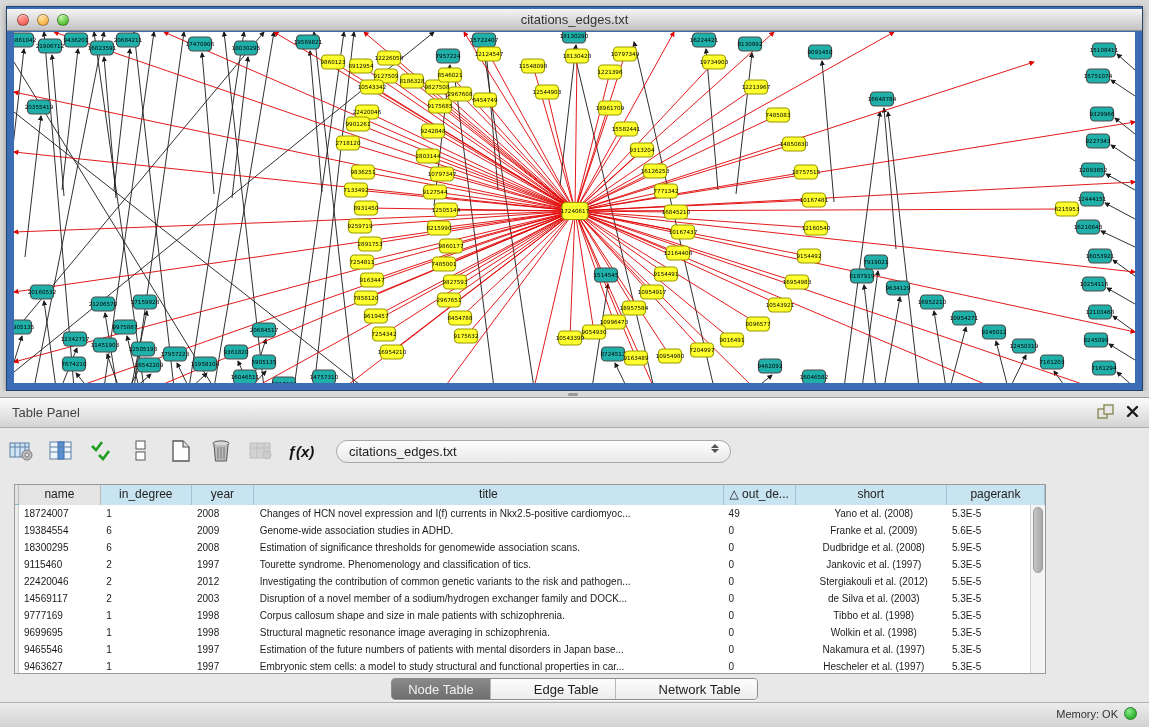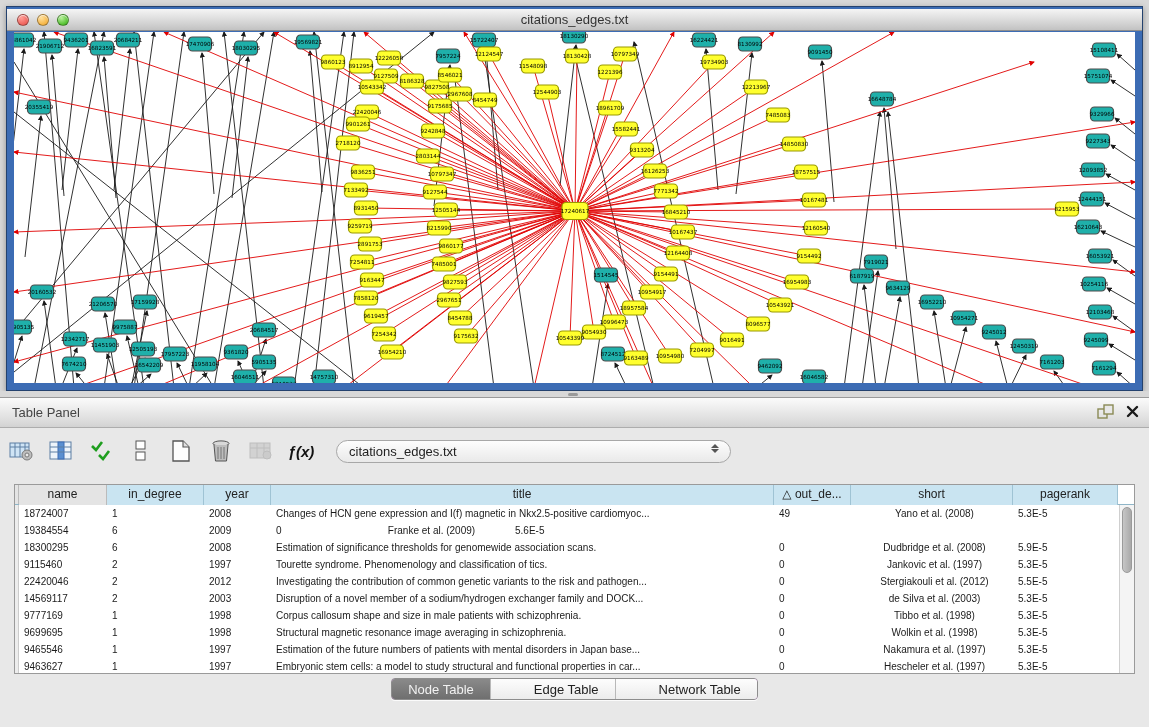--- a/index.html
+++ b/index.html
@@ -36,21 +36,21 @@
   .tb-icon.disabled { opacity:.45; }
   .fx-label { font-size:15px; font-style:italic; font-weight:bold; color:#111; }
   .table-select { position:relative; margin-left:8px; width:395px; height:23px;
     background:linear-gradient(#fdfdfd,#e9e9e9); border:1px solid #a7a7a7; border-radius:12px;
     font-size:13px; color:#222; line-height:21px; padding-left:12px; }
   .table-select .arrows { position:absolute; right:10px; top:3px; width:9px; display:flex; flex-direction:column; gap:1px; }
   .table-select .arrows span { display:block; width:0; height:0; border-left:4px solid transparent; border-right:4px solid transparent; }
   .arrow-up { border-bottom:4px solid #555; }
   .arrow-down { border-top:4px solid #555; }
 
-  .table-wrap { position:absolute; left:14px; top:86px; width:1121px; height:190px;
+  .table-wrap { position:absolute; left:14px; top:86px; width:1032px; height:190px;
     background:#fff; border:1px solid #9a9a9a; overflow:hidden; }
   .thead { display:flex; height:20px; border-bottom:1px solid #8fb6c8; }
   .th { height:20px; font-size:12px; color:#222; text-align:center; line-height:19px;
     background:#c9e4f1; border-right:1px solid #9fc3d4; overflow:hidden; white-space:nowrap; }
   .th.grey { background:#e4e4e4; border-right:1px solid #bbb; }
   .gutter-h { width:4px; background:#e4e4e4; border-right:1px solid #bbb; }
   .trow { display:flex; height:17px; font-size:10px; color:#1a1a1a; }
   .td { line-height:17px; padding-left:5px; overflow:hidden; white-space:nowrap; border-right:0; }
   .gutter-c { width:4px; background:#ededed; border-right:1px solid #ccc; flex:none; }
   .c0{width:88px;} .c1{width:97px;} .c2{width:67px;} .c3{width:503px;} .c4{width:77px;}
@@ -897,30 +897,31 @@
         <span class="th c4">△ out_de...</span>
         <span class="th c5">short</span>
         <span class="th c6">pagerank</span>
       </div>
     <div id="table-body">
         <div class="trow">
           <span class="gutter-c"></span>
           <span class="td c0">18724007</span>
           <span class="td c1">1</span>
           <span class="td c2">2008</span>
-          <span class="td c3">Changes of HCN gene expression and I(f) magnetic in Nkx2.5-positive cardiomyoc...</span>
+          <span class="td c3">Changes of HCN novel expression and I(f) currents in Nkx2.5-positive cardiomyoc...</span>
           <span class="td c4">49</span>
           <span class="td c5">Yano et al. (2008)</span>
           <span class="td c6">5.3E-5</span>
         </div>
         <div class="trow">
           <span class="gutter-c"></span>
           <span class="td c0">19384554</span>
           <span class="td c1">6</span>
           <span class="td c2">2009</span>
+          <span class="td c3">Genome-wide association studies in ADHD.</span>
           <span class="td c4">0</span>
           <span class="td c5">Franke et al. (2009)</span>
           <span class="td c6">5.6E-5</span>
         </div>
         <div class="trow">
           <span class="gutter-c"></span>
           <span class="td c0">18300295</span>
           <span class="td c1">6</span>
           <span class="td c2">2008</span>
           <span class="td c3">Estimation of significance thresholds for genomewide association scans.</span>
@@ -1005,13 +1006,19 @@
   </div>
 
   <div class="tabs-row">
     <div class="seg-control">
       <span class="seg active">Node Table</span>
       <span class="seg">Edge Table</span>
       <span class="seg">Network Table</span>
     </div>
   </div>
 
+  <div class="status-bar">
+    <div class="status-right">
+      <span class="memory-label">Memory: OK</span>
+      <span class="mem-dot"></span>
+    </div>
+  </div>
 </div>
 
 </body></html>

